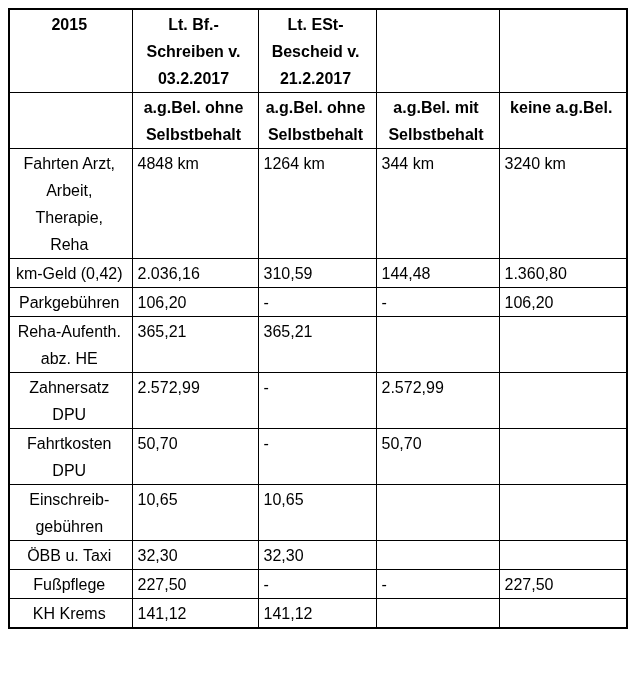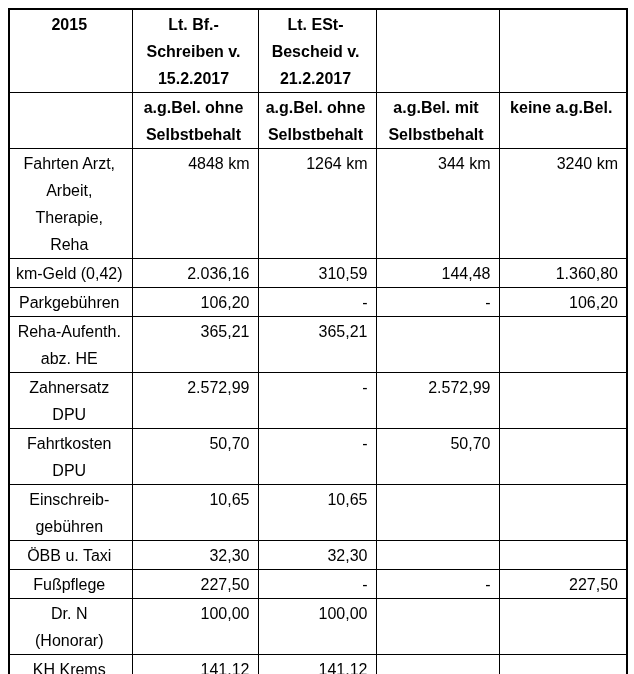--- a/index.html
+++ b/index.html
@@ -23,21 +23,21 @@
     vertical-align: top;
     font-size: 16px;
     line-height: 27px;
     padding: 1px 8px 0 5px;
     overflow: hidden;
     white-space: pre-line;
   }
   .hdr  { font-weight: bold; text-align: center; padding-left: 4px; padding-right: 4px; padding-top: 6px; line-height: 26.5px; }
   .hdr2 { font-weight: bold; text-align: center; padding-left: 4px; padding-right: 4px; padding-top: 3px; line-height: 27px; }
   .label { text-align: center; }
-  .num   { text-align: right; }
+  .num   { text-align: left; }
   .small-label { font-size: 12.5px; line-height: 19px; padding-top: 4px; }
   .dr-label    { font-size: 13px;  line-height: 22px; padding-top: 3px; }
   tr.r-h1    { height: 79px; }
   tr.r-h2    { height: 56px; padding-left: 34px; }
   tr.r-fahrt { height: 41px; }
   tr.r-short { height: 27px; margin-left: 12px; }
   tr.r-tall  { height: 55px; margin-left: 44px; }
 </style>
 </head>
 <body>
@@ -49,21 +49,21 @@
         <col style="width:126px">
         <col style="width:118px">
         <col style="width:123px">
         <col style="width:128px">
     </colgroup>
     <tbody>
       <tr class="r-h1">
         <td class="hdr">2015</td>
         <td class="hdr">Lt. Bf.-
 Schreiben v.
-15.2.2017</td>
+03.2.2017</td>
         <td class="hdr">Lt. ESt-
 Bescheid v.
 21.2.2017</td>
         <td class="hdr"></td>
         <td class="hdr"></td>
       </tr>
       <tr class="r-h2">
         <td class="hdr2"></td>
         <td class="hdr2">a.g.Bel. ohne
 Selbstbehalt</td>
@@ -136,27 +136,20 @@
         <td class="num"></td>
       </tr>
       <tr class="r-short">
         <td class="label">Fußpflege</td>
         <td class="num">227,50</td>
         <td class="num">-</td>
         <td class="num">-</td>
         <td class="num">227,50</td>
       </tr>
       <tr class="r-short">
-        <td class="label dr-label">Dr. N (Honorar)</td>
-        <td class="num">100,00</td>
-        <td class="num">100,00</td>
-        <td class="num"></td>
-        <td class="num"></td>
-      </tr>
-      <tr class="r-short">
         <td class="label">KH Krems</td>
         <td class="num">141,12</td>
         <td class="num">141,12</td>
         <td class="num"></td>
         <td class="num"></td>
       </tr>
 
     </tbody>
   </table>
 </div>

